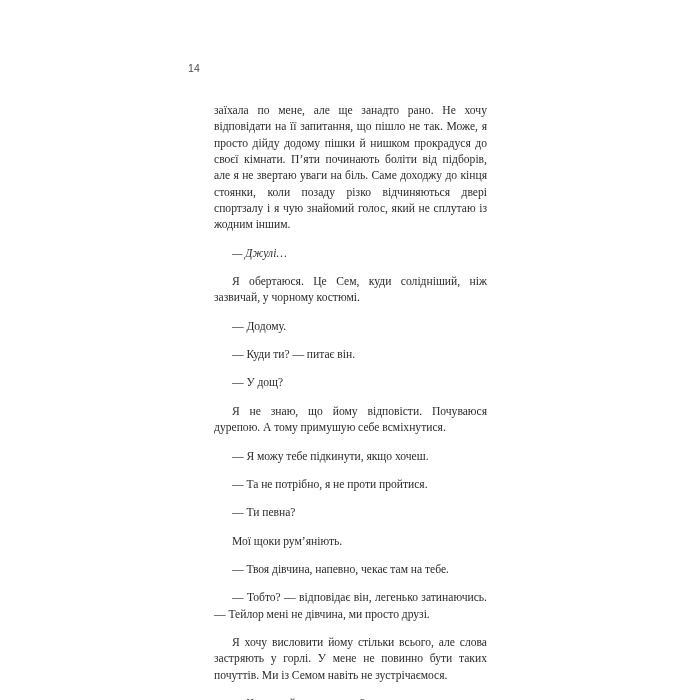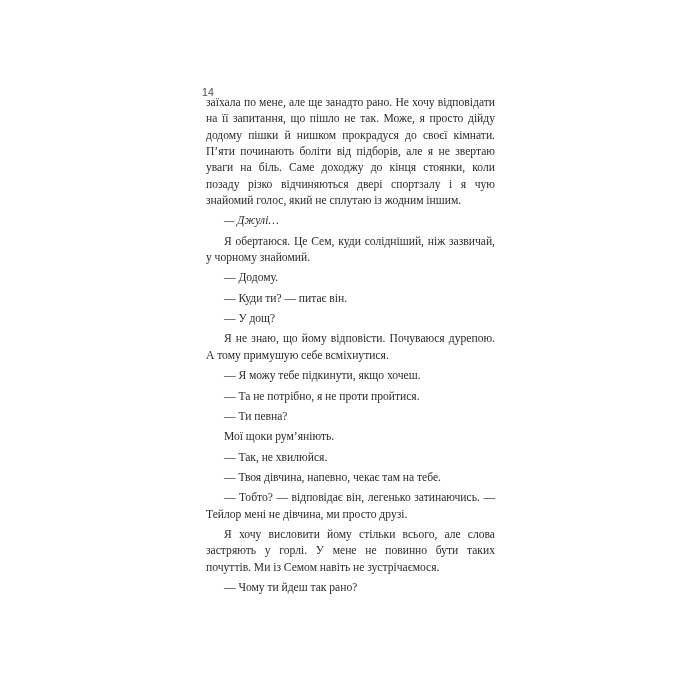--- a/index.html
+++ b/index.html
@@ -20,46 +20,45 @@
   .page {
     position: relative;
     width: 700px;
     height: 700px;
     background: #ffffff;
   }
 
   
   .folio {
     position: absolute;
-    left: 202px;
+    left: 188px;
     top: 62px;
     font-size: 10.5px;
     letter-spacing: 0.2px;
     color: #4a4a50;
     font-family: "Liberation Sans", sans-serif;
-    margin-top: 24px;
   }
 
   
   .textblock {
     position: absolute;
     left: 202px;
     top: 91px;
     width: 297px;
     font-size: 11.6px;
     line-height: 16.35px;
     text-align: justify;
     text-justify: inter-word;
     color: #2b2b2f;
     hyphens: manual;
     word-spacing: -0.1px;
   }
 
   .textblock p {
-    margin: 4px;
+    margin: 12px;
     padding: 0;
     text-indent: 18px;
     text-align: justify;
   }
 
   
   .textblock p:last-child {
     text-align: left;
   }
 
@@ -82,40 +81,39 @@
 <div class="page" style="background: rgb(255, 255, 255);">
 
   <div class="folio">14</div>
 
   <div class="textblock" style="color: rgb(43, 43, 47);">
 
     <p class="p-noindent">заїхала по мене, але ще занадто рано. Не хочу відповідати на її запитання, що пішло не так. Може, я просто дійду додому пішки й нишком прокрадуся до своєї кімнати. П’яти починають боліти від підборів, але я не звертаю уваги на біль. Саме доходжу до кінця стоянки, коли позаду різко відчиняються двері спортзалу і я чую знайомий голос, який не сплутаю із жодним іншим.</p>
 
     <p class="dlg ital">— Джулі…</p>
 
-    <p>Я обертаюся. Це Сем, куди солідніший, ніж зазвичай, у чорному знайомий.</p>
+    <p>Я обертаюся. Це Сем, куди солідніший, ніж зазвичай, у чорному костюмі.</p>
 
     <p class="dlg">— Додому.</p>
 
     <p class="dlg">— Куди ти? — питає він.</p>
 
     <p class="dlg">— У дощ?</p>
 
     <p>Я не знаю, що йому відповісти. Почуваюся дурепою. А тому примушую себе всміхнутися.</p>
 
 
     <p class="dlg">— Я можу тебе підкинути, якщо хочеш.</p>
 
     <p class="dlg">— Та не потрібно, я не проти пройтися.</p>
 
     <p class="dlg">— Ти певна?</p>
 
     <p class="dlg">Мої щоки рум’яніють.</p>
 
-    <p class="dlg">— Так, не хвилюйся.</p>
 
 
     <p class="dlg">— Твоя дівчина, напевно, чекає там на тебе.</p>
 
     <p>— Тобто? — відповідає він, легенько затинаючись. — Тейлор мені не дівчина, ми просто друзі.</p>
 
     <p>Я хочу висловити йому стільки всього, але слова застряють у горлі. У мене не повинно бути таких почуттів. Ми із Семом навіть не зустрічаємося.</p>
 
     <p class="dlg">— Чому ти йдеш так рано?</p>
 

